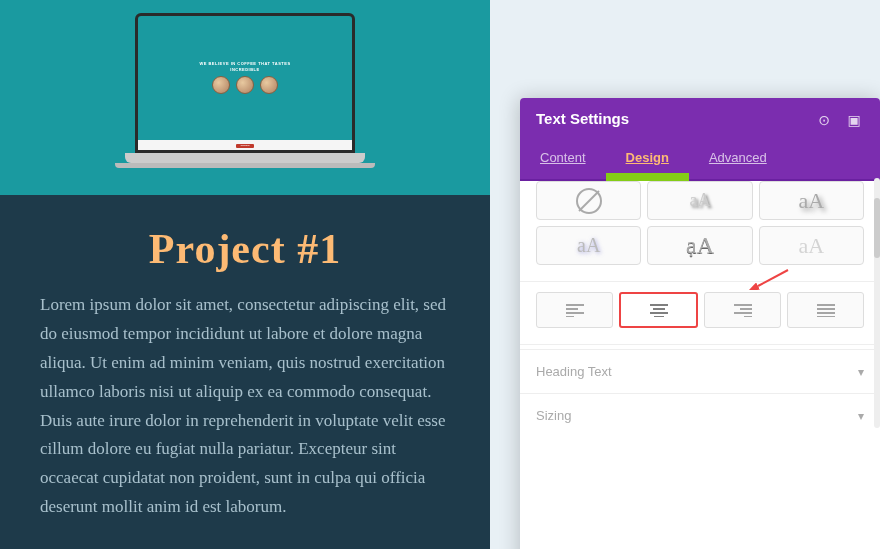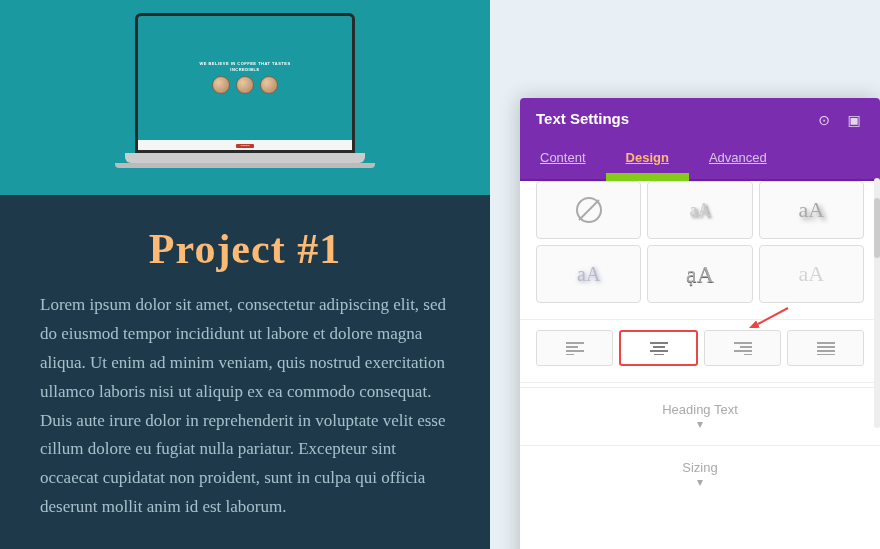--- a/index.html
+++ b/index.html
@@ -177,21 +177,21 @@
     .shadow-options {
       display: grid;
       grid-template-columns: repeat(3, 1fr);
       gap: 6px;
       padding: 0 16px 12px;
     }
 
     .shadow-option {
       border: 1px solid #ddd;
       border-radius: 4px;
-      height: 58px;
+      height: 39px;
       display: flex;
       align-items: center;
       justify-content: center;
       cursor: pointer;
       background: #fafafa;
       position: relative;
     }
 
     .shadow-text {
       font-size: 18px;
@@ -239,21 +239,20 @@
     }
 
     
     .accordion-item {
       border-top: 1px solid #eee;
       display: flex;
       align-items: center;
       justify-content: space-between;
       padding: 14px 16px;
       cursor: pointer;
-      flex-direction: column;
     }
 
     .accordion-label {
       font-size: 13px;
       color: #aaa;
       font-weight: 500;
     }
 
     .accordion-chevron {
       color: #aaa;

